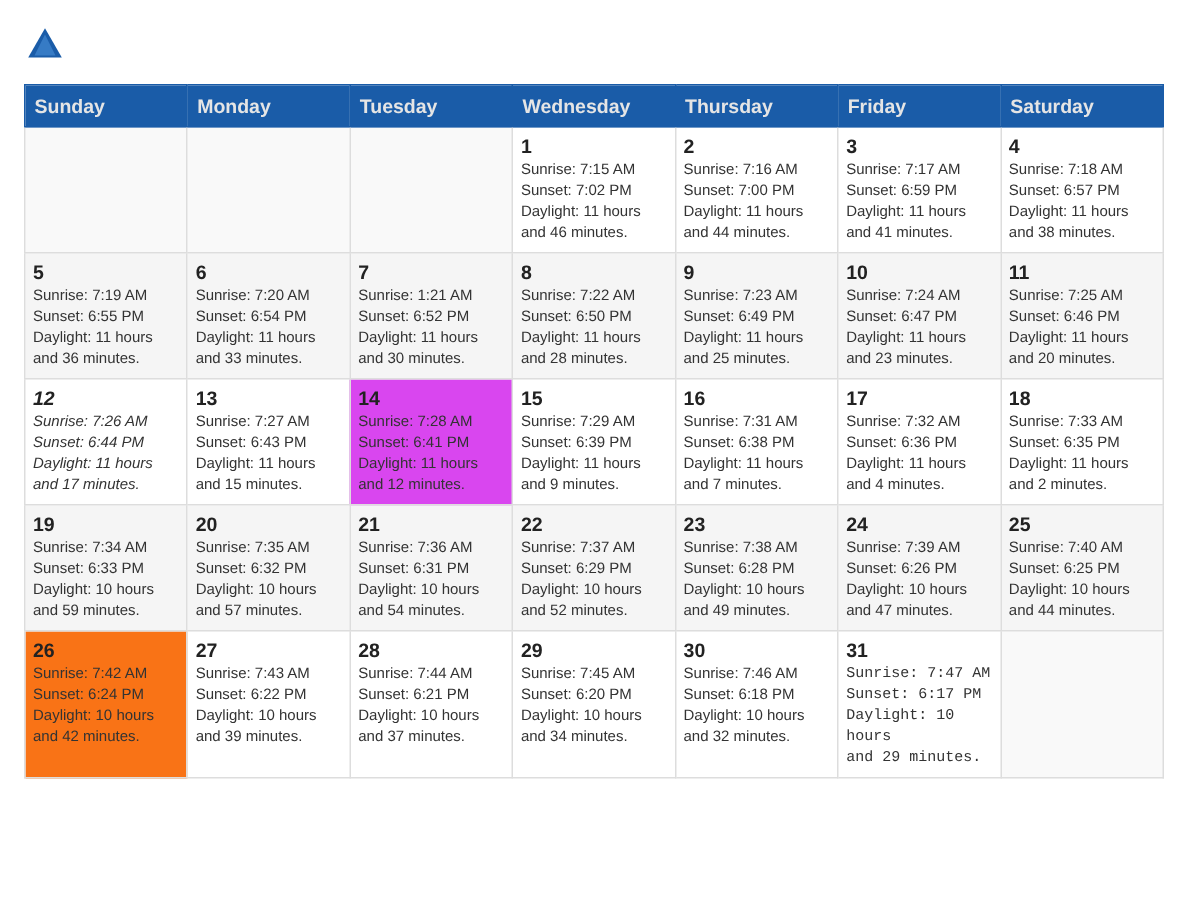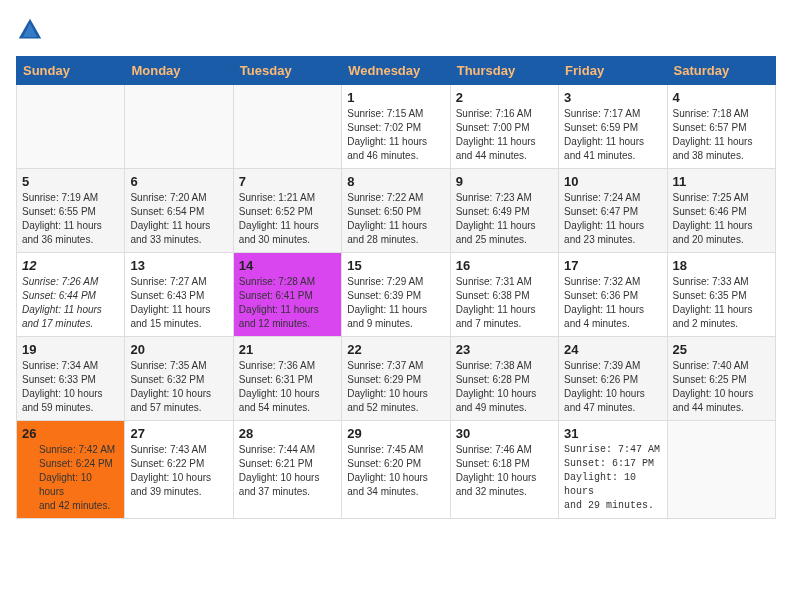--- a/index.html
+++ b/index.html
@@ -43,21 +43,21 @@
       font-size: 15px;
       color: #444;
     }
     .calendar {
       width: 100%;
       border-collapse: collapse;
       border: 1px solid #ccc;
     }
     .calendar th {
       background-color: #1a5ca8;
-      color: #fdba74;
+      color: #e5e5e5;
       font-size: 13px;
       font-weight: bold;
       padding: 6px 6px;
       text-align: left;
       border: 1px solid #1a5ca8;
     }
     .calendar td {
       vertical-align: top;
       padding: 5px 5px;
       font-size: 10.5px;
@@ -307,21 +307,21 @@
           <span class="day-number">25</span>
           <div class="day-info" style="white-space: pre-line;">Sunrise: 7:40 AM
 Sunset: 6:25 PM
 Daylight: 10 hours
 and 44 minutes.</div>
         </td>
       </tr>
       <tr>
         <td style="background-color: #f97316;">
           <span class="day-number">26</span>
-          <div class="day-info" style="white-space: pre-line; margin-left: 17px;">Sunrise: 7:42 AM
+          <div class="day-info" style="white-space: pre-line;">Sunrise: 7:42 AM
 Sunset: 6:24 PM
 Daylight: 10 hours
 and 42 minutes.</div>
         </td>
         <td style="background-color: rgb(255, 255, 255);">
           <span class="day-number">27</span>
           <div class="day-info" style="white-space: pre-line;">Sunrise: 7:43 AM
 Sunset: 6:22 PM
 Daylight: 10 hours
 and 39 minutes.</div>

